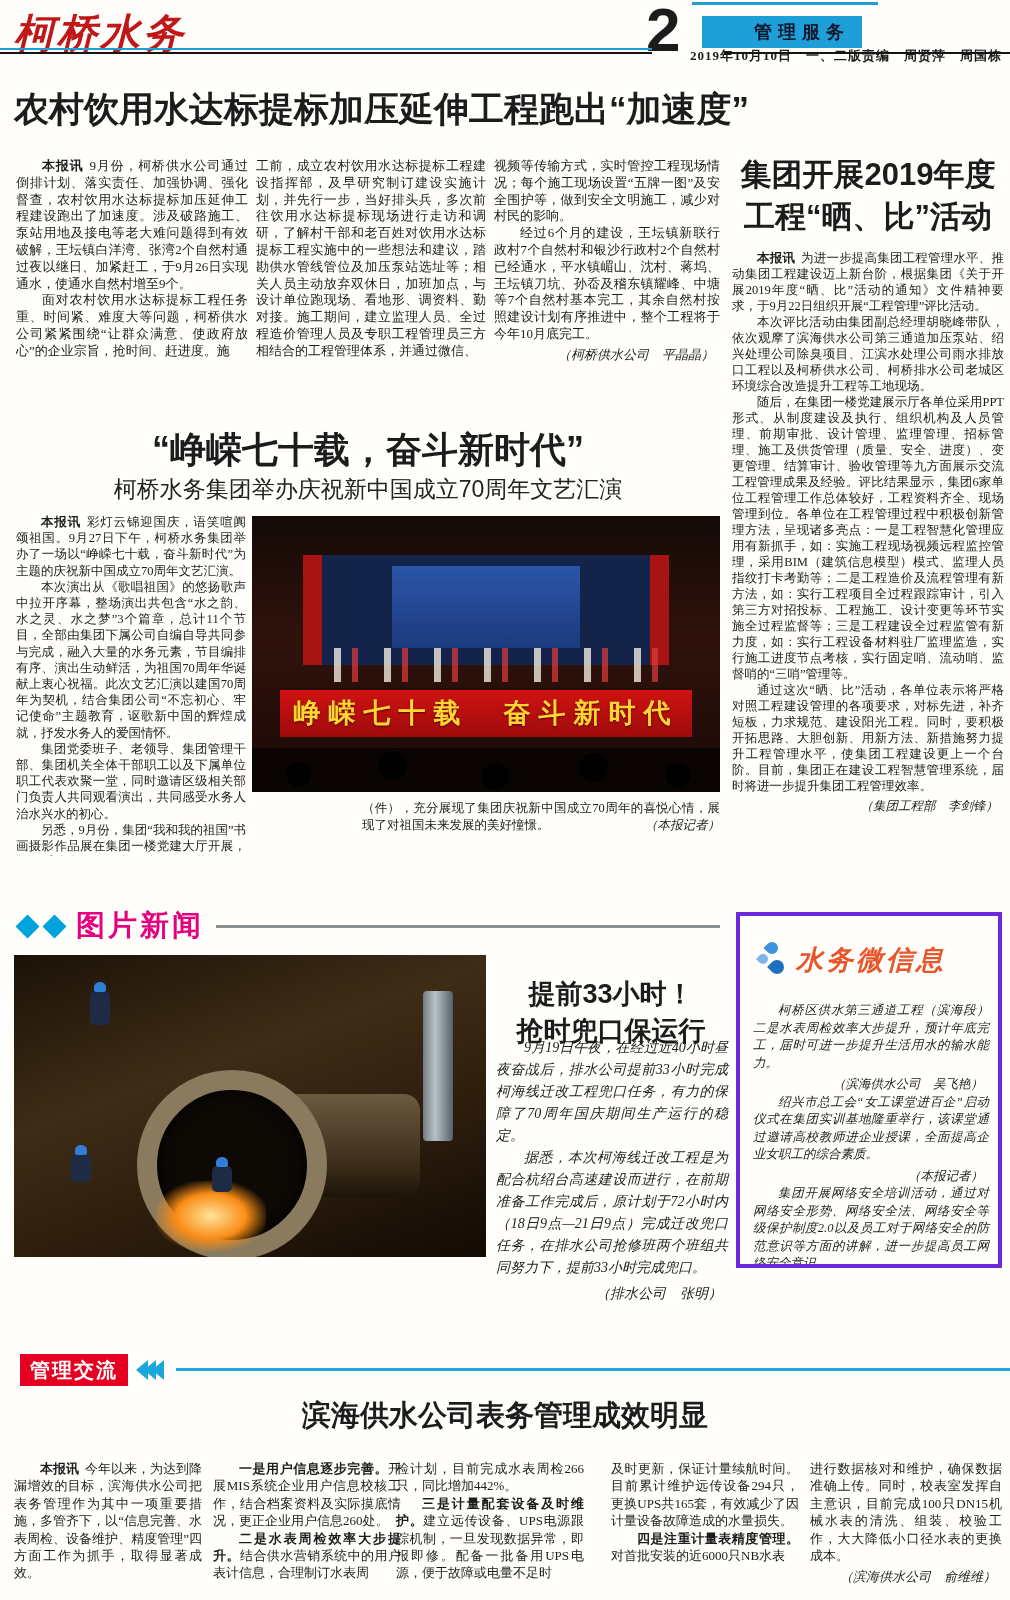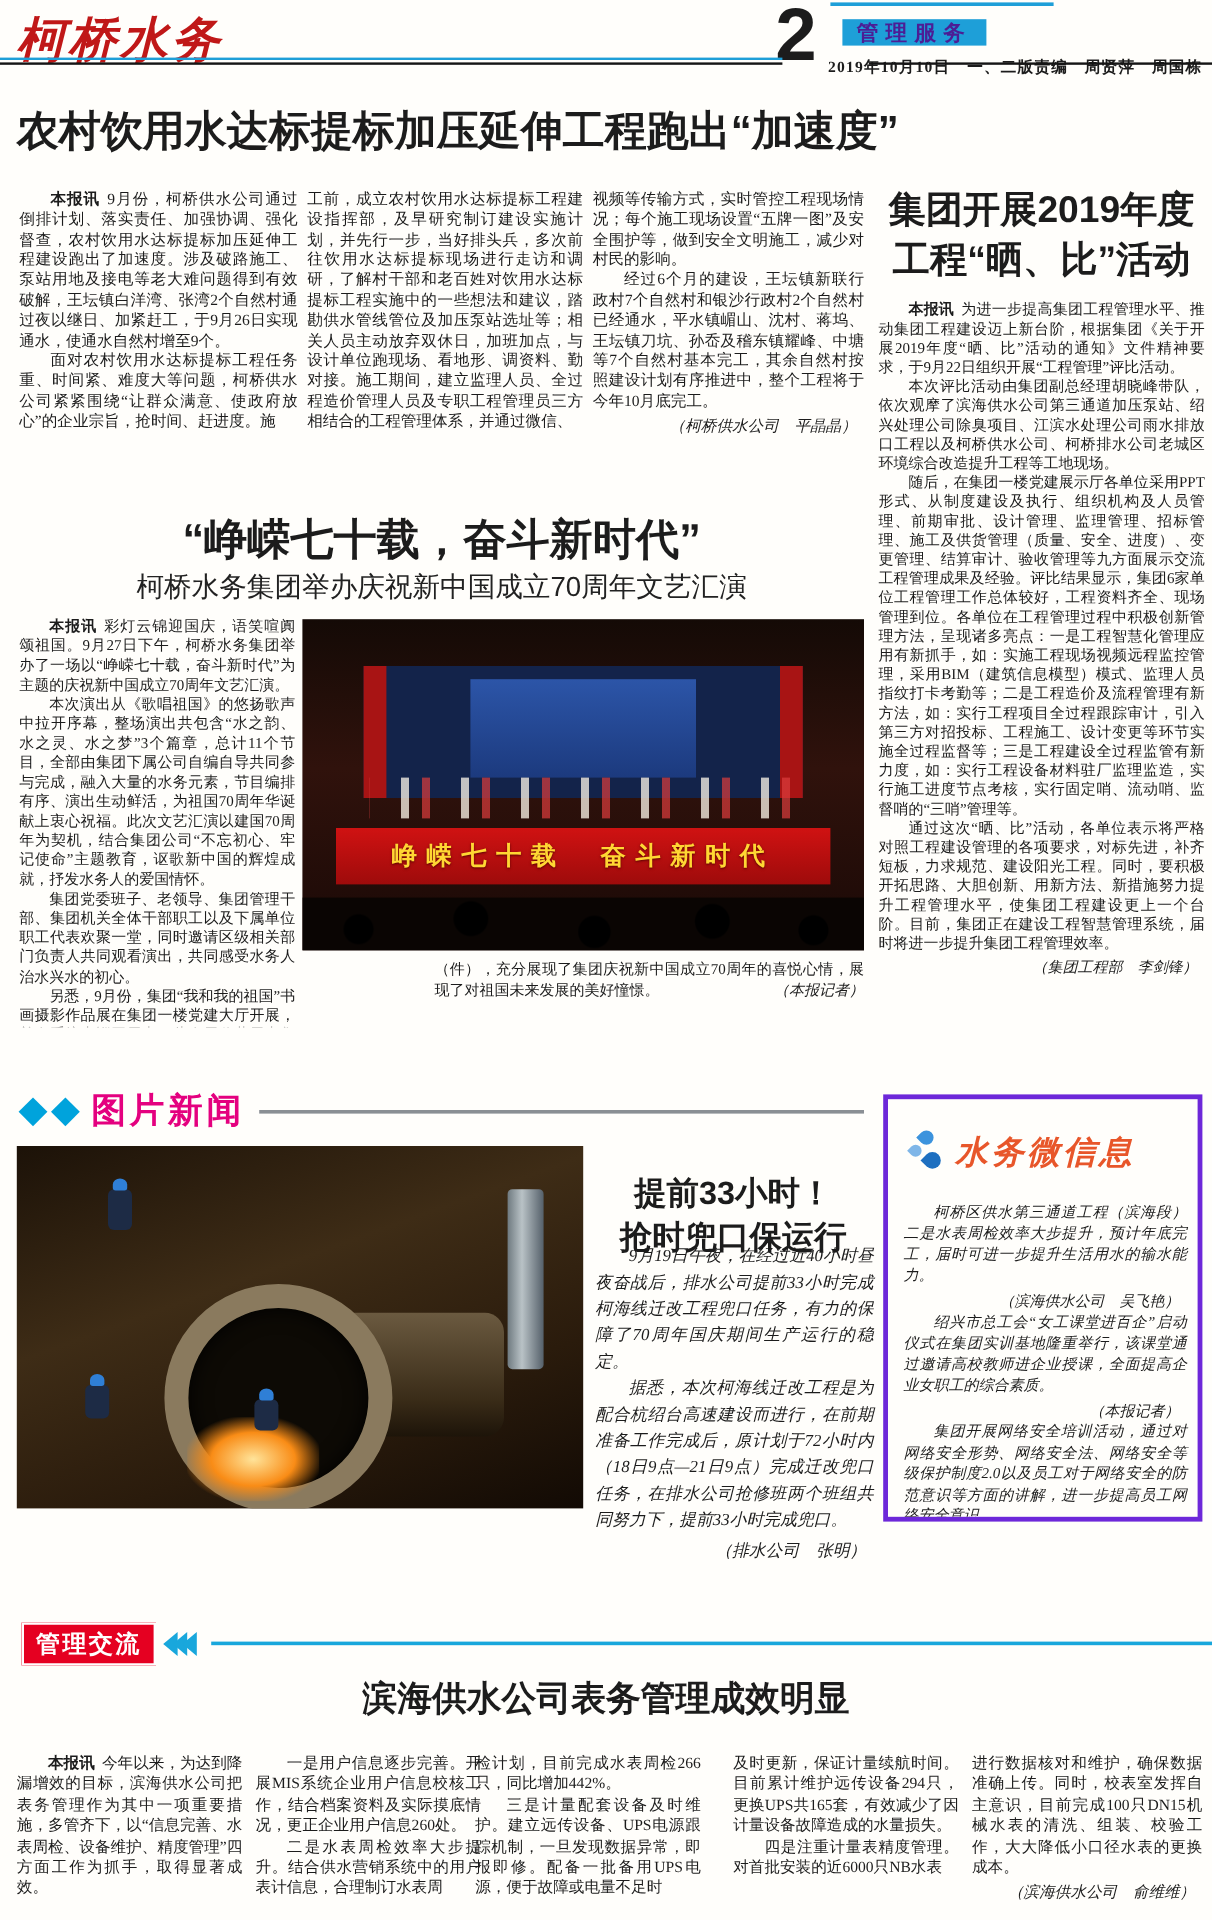--- a/index.html
+++ b/index.html
@@ -3,28 +3,28 @@
 <meta charset="utf-8">
 <style>
   html,body{margin:0;padding:0;background:#e8e8e8;}
   .page{position:relative;width:1010px;height:1600px;background:#fffefb;overflow:hidden;
         font-family:"Liberation Serif","DejaVu Serif",serif;color:#1c1c1c;margin:0 auto;}
   .abs{position:absolute;}
   .hei{font-family:"Liberation Sans","DejaVu Sans",sans-serif;font-weight:bold;}
   .p{margin:0;text-indent:2em;text-align:justify;}
   .p.noind{text-indent:0;}
   .tag{font-family:"Liberation Sans","DejaVu Sans",sans-serif;font-weight:bold;margin-right:6px;}
-  .blead{font-family:"Liberation Sans","DejaVu Sans",sans-serif;font-weight:normal;}
+  .blead{font-family:"Liberation Sans","DejaVu Sans",sans-serif;font-weight:bold;}
   .byline{text-align:right;margin:4px 6px 0 0;}
   .kai{font-style:italic;}
   
   .masthead{left:14px;top:6px;font-size:40px;color:#c01818;font-weight:bold;font-style:italic;letter-spacing:3px;}
   .pagenum{left:646px;top:-6px;font-size:62px;font-weight:900;font-family:"Liberation Sans",sans-serif;}
-  .secbox{left:702px;top:16px;width:120px;height:22px;background:#1e9fd8;color:#4c1d95;
-          display:flex;align-items:center;justify-content:center;font-size:18px;letter-spacing:6px;}
+  .secbox{left:702px;top:16px;width:120px;height:32px;background:#1e9fd8;color:#0f172a;
+          display:flex;align-items:center;justify-content:center;font-size:18px;letter-spacing:6px;padding-left:40px;}
   .topline{left:692px;top:2px;width:186px;height:3px;background:#1e9fd8;}
   .dateline{right:8px;top:36px;font-size:13px;font-weight:bold;letter-spacing:1px;margin-top:11px;}
   .ruleblue{left:0;top:48px;width:652px;height:2px;background:#1e9fd8;}
   .ruleblk1{left:0;top:52px;width:652px;height:2px;background:#151515;}
   .ruleblk2{left:724px;top:52px;width:286px;height:2px;background:#151515;}
   
   .lead-headline{left:14px;top:86px;width:706px;font-size:35px;font-weight:900;letter-spacing:0px;white-space:nowrap;}
   .col{top:158px;height:250px;font-size:13px;line-height:16.8px;}
   .c1{left:16px;width:232px;} .c2{left:256px;width:230px;} .c3{left:494px;width:226px;}
   
@@ -37,21 +37,21 @@
             font-family:"Liberation Sans","DejaVu Sans",sans-serif;font-weight:400;color:#222;}
   .gala-col{left:16px;top:514px;width:230px;height:342px;overflow:hidden;font-size:12.5px;line-height:16.2px;}
   .gala-photo{left:252px;top:516px;width:468px;height:276px;overflow:hidden;background:linear-gradient(180deg,#140a06 0%,#30120c 45%,#1a0906 100%);}
   .gp-backdrop{position:absolute;left:11%;top:14%;width:78%;height:40%;background:#13234a;}
   .gp-screen{position:absolute;left:30%;top:18%;width:40%;height:30%;background:linear-gradient(180deg,#2c55a8,#1c3a7e);}
   .gp-sideL{position:absolute;left:11%;top:14%;width:4%;height:40%;background:#a81414;}
   .gp-sideR{position:absolute;right:11%;top:14%;width:4%;height:40%;background:#a81414;}
   .gp-performers{position:absolute;left:12%;top:48%;width:76%;height:12%;
      background:repeating-linear-gradient(90deg,transparent 0 26px,rgba(255,248,235,.75) 26px 33px,transparent 33px 44px,rgba(220,60,60,.7) 44px 50px);}
   .gp-banner{position:absolute;left:6%;top:63%;width:88%;height:17%;background:linear-gradient(180deg,#d01212,#9e0b0b);
-     display:flex;align-items:center;justify-content:center;color:#ffd633;font-size:21px;font-weight:900;
+     display:flex;align-items:center;justify-content:center;color:#ffd633;font-size:27px;font-weight:900;
      font-family:"Liberation Sans",sans-serif;letter-spacing:8px;text-shadow:0 1px 2px #500;}
   .gp-audience{position:absolute;left:0;bottom:0;width:100%;height:16%;background:
      radial-gradient(circle at 10% 60%, #000 12px, transparent 13px),
      radial-gradient(circle at 30% 40%, #000 14px, transparent 15px),
      radial-gradient(circle at 52% 65%, #000 13px, transparent 14px),
      radial-gradient(circle at 73% 45%, #000 14px, transparent 15px),
      radial-gradient(circle at 91% 62%, #000 12px, transparent 13px),#0a0503;}
   .gala-caption{left:362px;top:800px;width:358px;font-size:12.5px;line-height:17px;text-align:justify;}
   .cap-byline{float:right;font-style:italic;}
   

